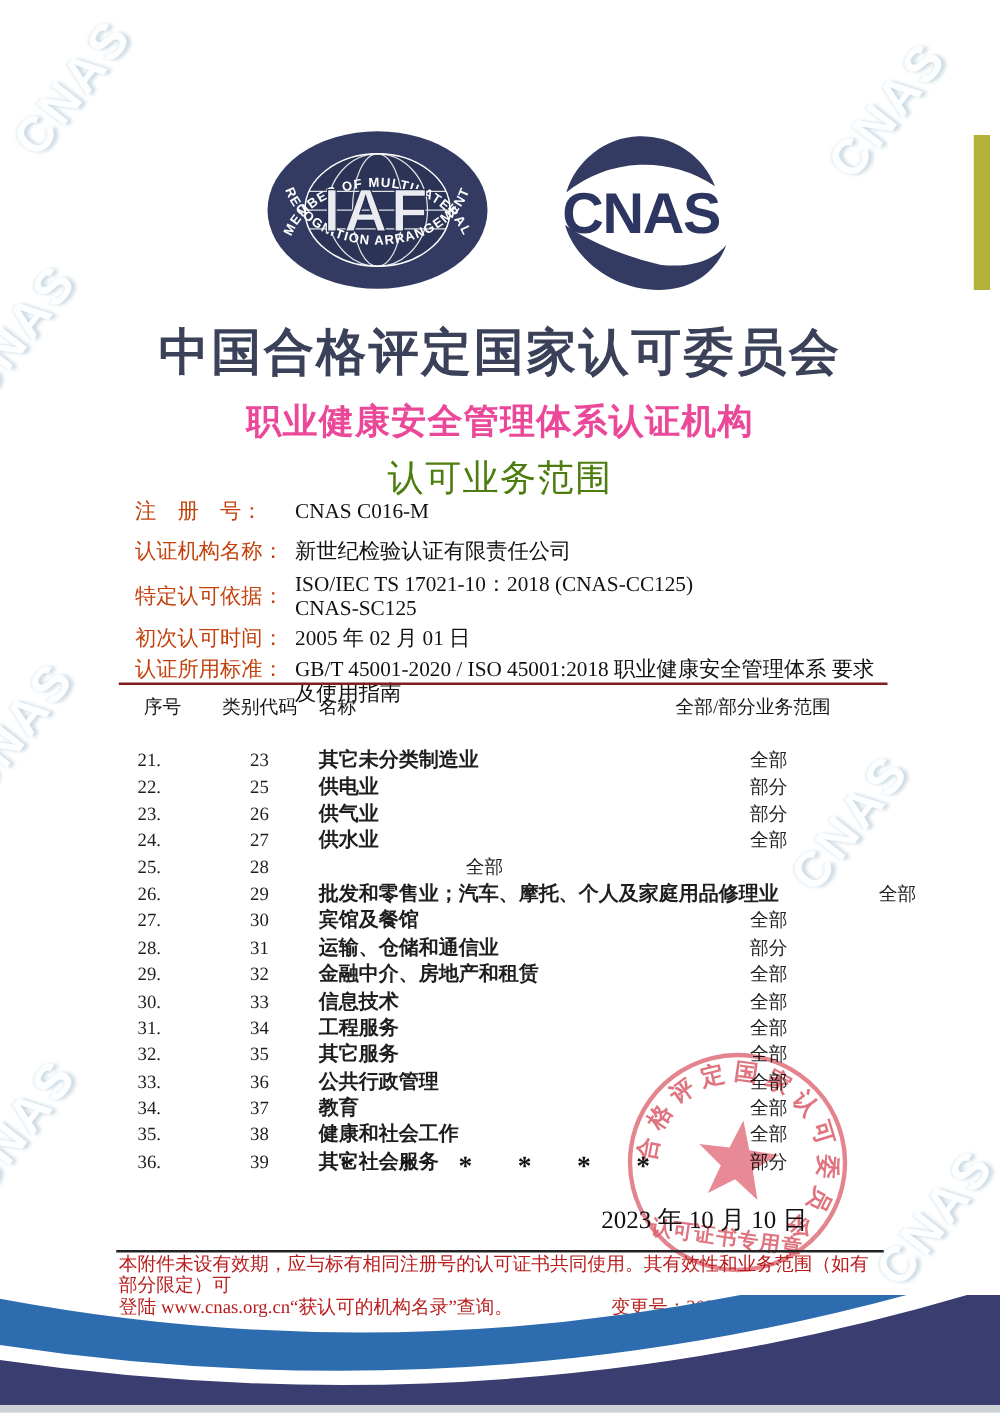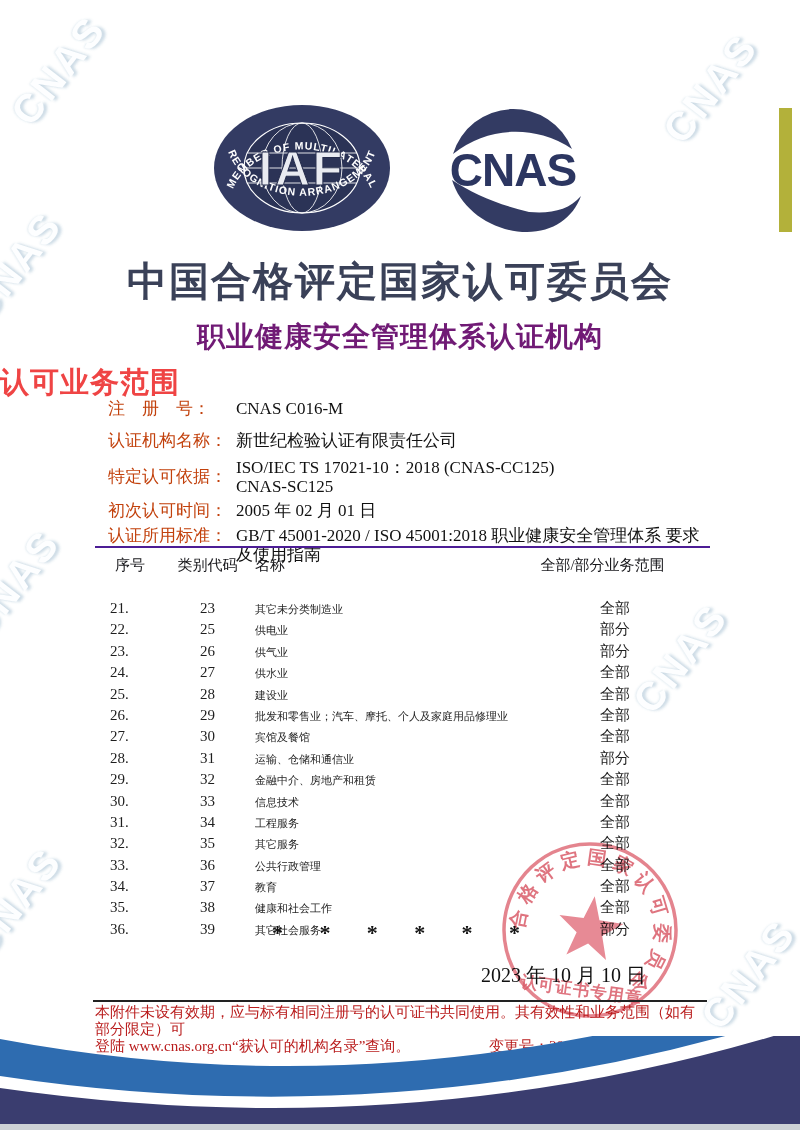--- a/index.html
+++ b/index.html
@@ -25,46 +25,46 @@
   .cnas-logo{position:absolute;left:428px;top:100px;width:170px;height:135px;}
   
   .title{
     position:absolute;left:0;top:254px;width:100%;text-align:center;
     font-family:"Liberation Sans",sans-serif;font-weight:bold;font-size:40px;
     letter-spacing:2px;color:#3a4158;
   }
   .subtitle1{
     position:absolute;left:0;top:318px;width:100%;text-align:center;
     font-family:"Liberation Sans",sans-serif;font-weight:bold;font-size:28px;
-    letter-spacing:1px;color:#701a75;
+    letter-spacing:1px;color:#ec4899;
   }
   .subtitle2{
-    position:absolute;left:0;top:363px;width:100%;text-align:left;
-    font-family:"Liberation Sans",sans-serif;font-weight:bold;font-size:29px;
-    letter-spacing:1px;color:#ef4444;
+    position:absolute;left:0;top:363px;width:100%;text-align:center;
+    font-family:"Liberation Sans",sans-serif;font-weight:normal;font-size:29px;
+    letter-spacing:1px;color:#4d7c0f;
   }
   
   .fields{position:absolute;left:108px;top:399px;width:604px;font-size:17px;line-height:20px;}
   .f-row{display:flex;align-items:flex-start;}
   .f-row.m12{margin-bottom:12px}.f-row.m7{margin-bottom:7px}.f-row.m5{margin-bottom:5px}
   .f-label{width:128px;flex:0 0 128px;color:#c2410c;}
   .f-value{color:#111;line-height:19px;}
   
-  .table{position:absolute;left:95px;top:546px;width:615px;border-top:2px solid #4c1d95;font-size:15px;}
+  .table{position:absolute;left:95px;top:546px;width:615px;border-top:2px solid #7f1d1d;font-size:15px;}
   .thead,.trow{display:grid;grid-template-columns:65px 95px 1fr 190px;align-items:baseline;}
   .thead{height:26px;padding-top:8px;color:#16161a;}
   .h-seq{padding-left:20px;}
   .h-code{text-align:center;}
   .h-name{text-align:left;padding-right:35px;}
   .h-scope{text-align:center;padding-right:25px;}
   .rows{margin-top:16px;}
   .trow{height:21.4px;line-height:21.4px;}
   .c-seq{padding-left:15px;}
   .c-code{text-align:center;}
-  .c-name{white-space:nowrap;font-size:11px;}
+  .c-name{white-space:nowrap;font-size:16px;font-weight:bold;}
   .c-scope{text-align:center;}
   
   .stars{
     position:absolute;left:272px;top:920px;width:248px;display:flex;justify-content:space-between;
     font-size:22px;font-weight:bold;color:#141414;
   }
   .date{position:absolute;left:346px;top:962px;width:300px;text-align:right;font-size:20px;color:#111;}
   
   .stamp{position:absolute;left:500px;top:840px;width:180px;height:180px;transform:rotate(8deg);
     opacity:.82;mix-blend-mode:multiply;pointer-events:none;}
@@ -183,21 +183,20 @@
       </div>
         <div class="trow">
         <span class="c-seq">24.</span>
         <span class="c-code">27</span>
         <span class="c-name">供水业</span>
         <span class="c-scope">全部</span>
       </div>
         <div class="trow">
         <span class="c-seq">25.</span>
         <span class="c-code">28</span>
-        <span class="c-name">建设业</span>
         <span class="c-scope">全部</span>
       </div>
         <div class="trow">
         <span class="c-seq">26.</span>
         <span class="c-code">29</span>
         <span class="c-name">批发和零售业；汽车、摩托、个人及家庭用品修理业</span>
         <span class="c-scope">全部</span>
       </div>
         <div class="trow">
         <span class="c-seq">27.</span>

